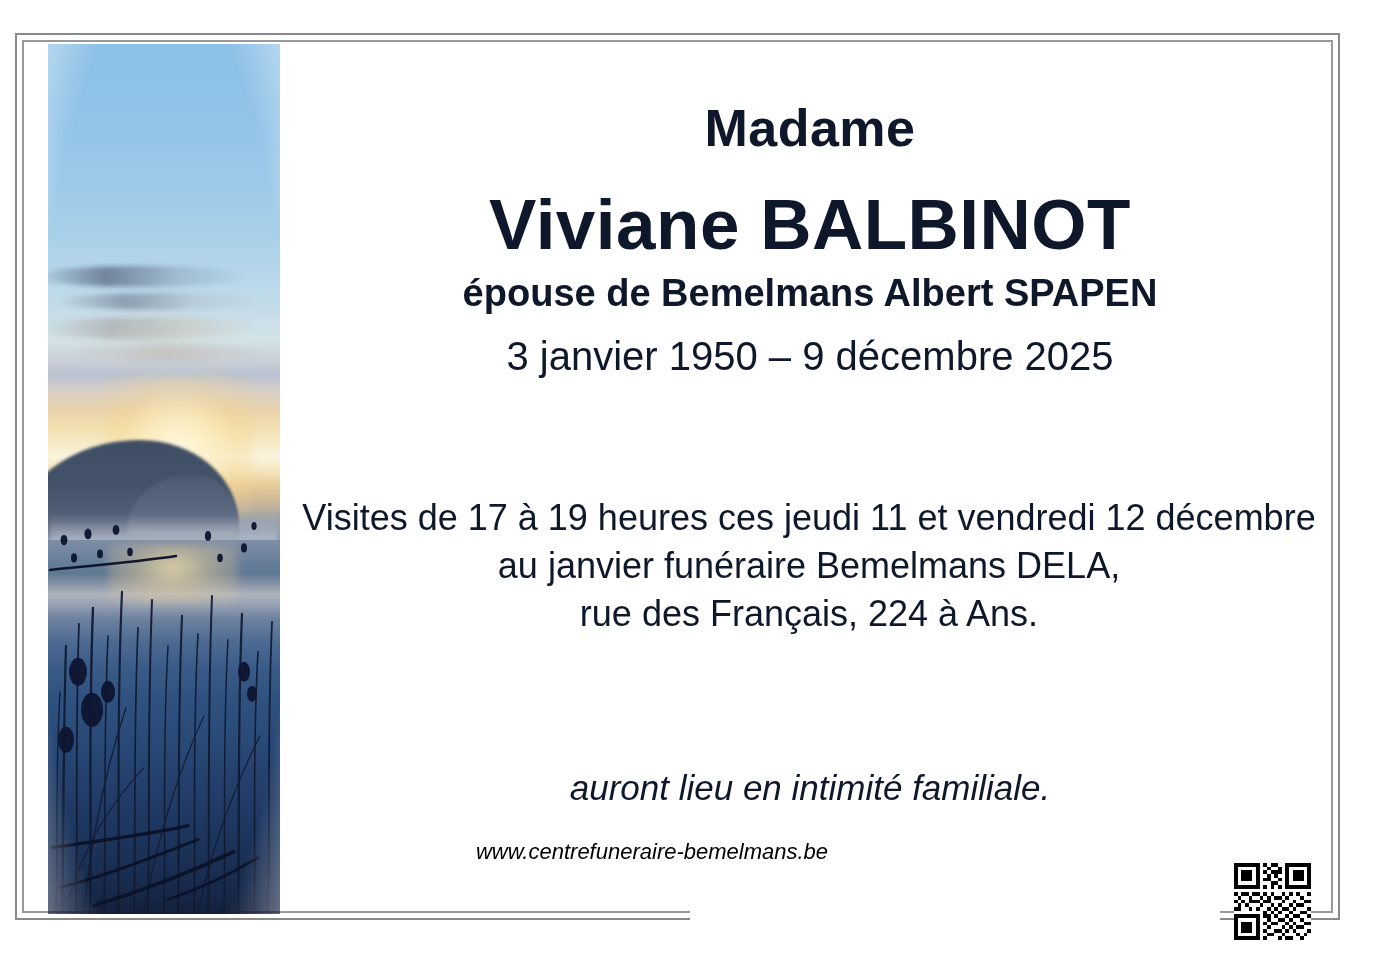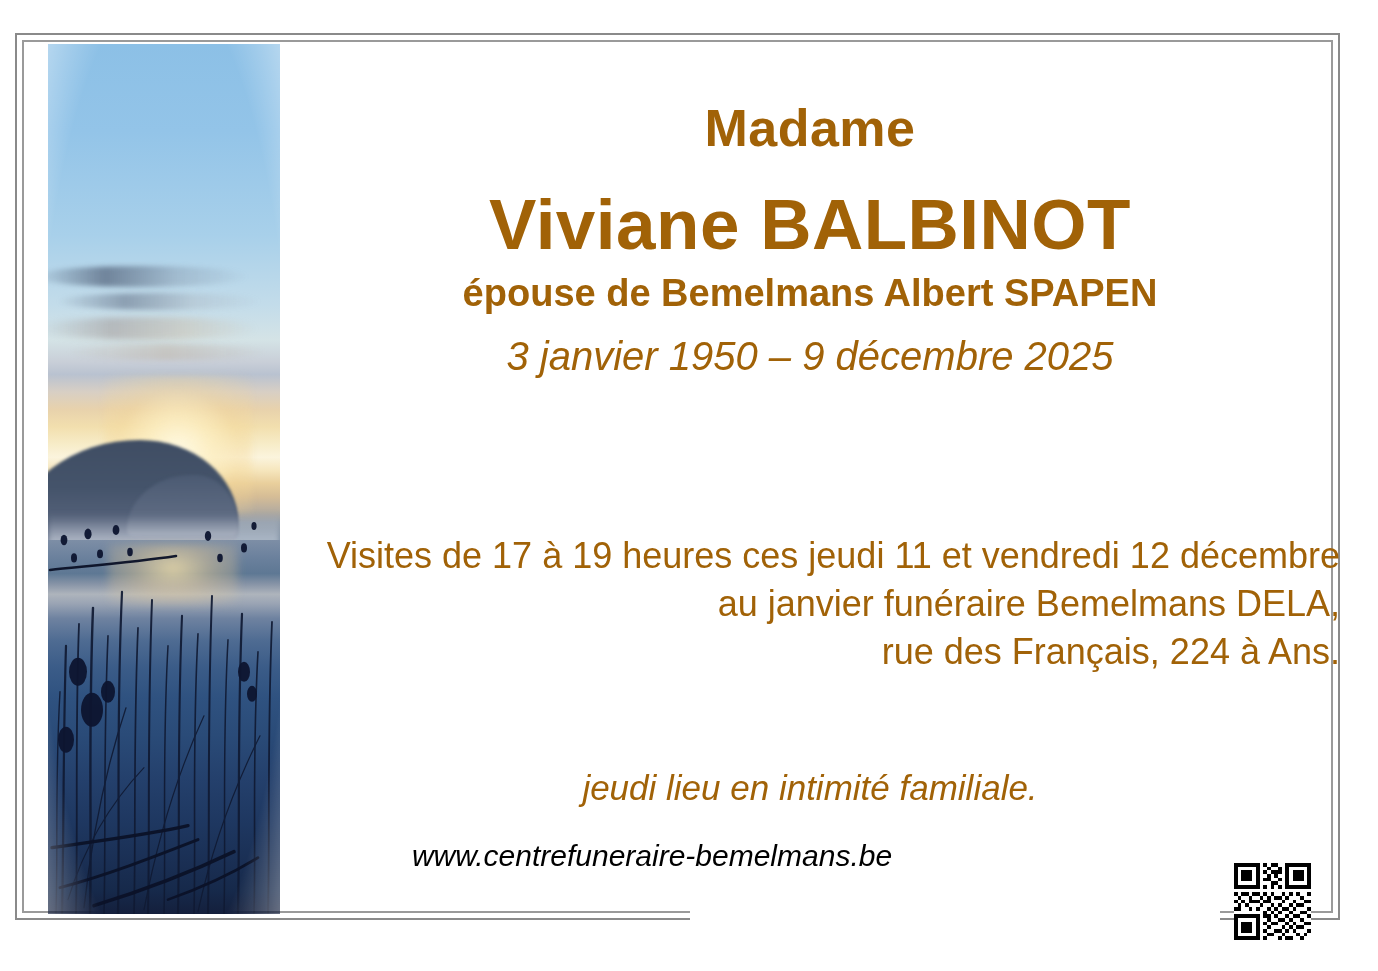--- a/index.html
+++ b/index.html
@@ -151,21 +151,21 @@
       rgba(220,190,150,0) 100%);
     filter:blur(4px);
   }
   
   .reeds{position:absolute;left:0;top:52%;width:100%;height:48%;}
   .reeds svg{display:block;width:100%;height:100%;}
 
   
   .content{
     position:absolute;left:300px;top:44px;width:1020px;height:870px;
-    color:#a16207;text-align:center;
+    color:#0f172a;text-align:center;
   }
 
   .t-madame{
     position:absolute;left:0;top:54px;width:100%;
     font-size:52px;font-weight:bold;letter-spacing:.5px;
     font-stretch:condensed;
   }
   .t-name{
     position:absolute;left:0;top:140px;width:100%;
     font-size:71px;font-weight:bold;letter-spacing:.5px;
@@ -173,39 +173,37 @@
   }
   .t-spouse{
     position:absolute;left:0;top:228px;width:100%;
     font-size:38px;font-weight:bold;
     font-stretch:condensed;
   }
   .t-dates{
     position:absolute;left:0;top:290px;width:100%;
     font-size:40px;font-weight:400;
     font-stretch:condensed;
-    font-style:italic;
   }
 
   .t-visits{
-    position:absolute;left:-22px;top:488px;width:1062px;
+    position:absolute;left:-22px;top:450px;width:1062px;
     font-size:36px;font-weight:400;line-height:1.33;
     font-stretch:condensed;
-    text-align:right;
   }
 
   .t-closing{
     position:absolute;left:0;top:716px;width:100%;
     font-size:35px;font-style:italic;font-weight:400;line-height:1.58;
     font-stretch:condensed;
   }
 
   .t-url{
     position:absolute;left:402px;top:839px;width:500px;
-    font-size:30px;font-style:italic;font-weight:400;
+    font-size:22px;font-style:italic;font-weight:400;
     font-stretch:condensed;text-align:center;
   }
 
   
   .qr{
     position:absolute;left:1234px;top:863px;width:77px;height:77px;
     background:#ffffff;
   }
   .qr svg{display:block;width:77px;height:77px;}
 </style>
@@ -292,21 +290,21 @@
     <div class="t-spouse">épouse de Bemelmans Albert SPAPEN</div>
     <div class="t-dates">3 janvier 1950 – 9 décembre 2025</div>
 
     <div class="t-visits">
       <div>Visites de 17 à 19 heures ces jeudi 11 et vendredi 12 décembre</div>
       <div>au janvier funéraire Bemelmans DELA,</div>
       <div>rue des Français, 224 à Ans.</div>
     </div>
 
     <div class="t-closing">
-      <div>jeudi lieu en intimité familiale.</div>
+      <div>auront lieu en intimité familiale.</div>
     </div>
   </div>
 
   <div class="frame-gap"></div>
   <div class="frame-gap2"></div>
 
   <div class="t-url">www.centrefuneraire-bemelmans.be</div>
 
   <div class="qr">
     <svg viewBox="0 0 21 21" shape-rendering="crispEdges">

